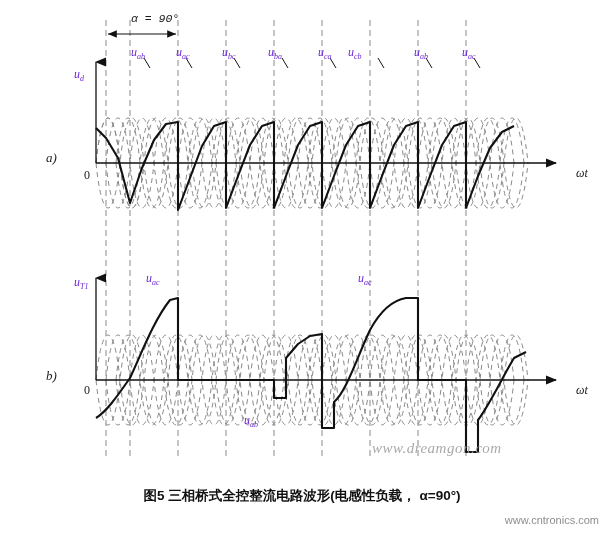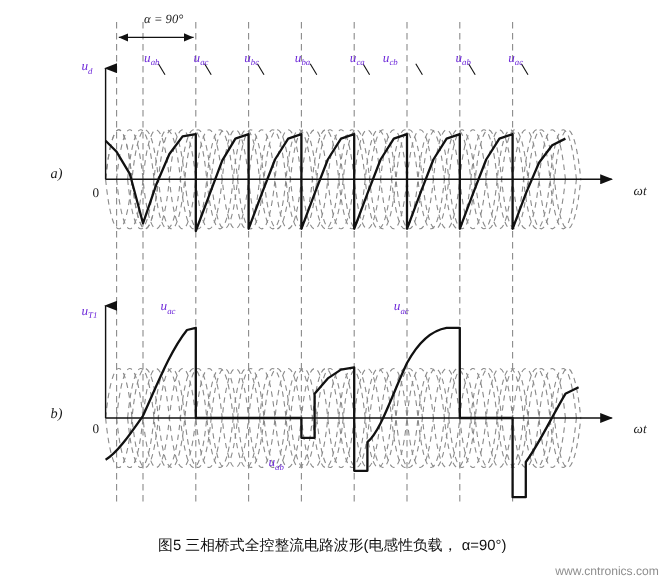--- a/index.html
+++ b/index.html
@@ -22,21 +22,21 @@
     font-family:"Liberation Serif", serif;
     font-style:italic;
     font-size:12px;
     color:#6d28d9;
     white-space:nowrap;
     line-height:1;
   }
   .lbl .sub{font-size:8px;font-style:italic;vertical-align:sub;}
   .alpha-lbl{
     position:absolute;
-    font-family:Liberation Serif, serif;
+    font-family:Liberation Mono, monospace;
     font-size:11.5px;
     font-style:italic;
     white-space:nowrap;
   }
   .panel-lbl{
     position:absolute;
     font-family:"Liberation Serif", serif;
     font-size:13px;
     font-style:italic;
   }
@@ -50,21 +50,21 @@
     font-family:"Liberation Serif", serif;
     font-size:12px;
     font-style:italic;
     margin-left:28px;
   }
   .caption{
     position:absolute;
     left:0;top:487px;width:604px;
     text-align:center;
     font-family:"Liberation Sans", sans-serif;
-    font-weight:normal;
+    font-weight:bold;
     font-size:13.5px;
     color:#111;
   }
   .watermark-1{
     position:absolute;
     left:372px;top:440px;
     font-family:"Liberation Serif", serif;
     font-style:italic;
     font-size:15px;
     color:#9a9a9a;
@@ -195,21 +195,21 @@
                  L466,452
                  L478,452
                  L478,420
                  C490,404 502,378 514,358
                  L526,352"></path>
       </g>
     </svg>
 
     <div class="alpha-lbl" style="left:131px;top:12px;">α = 90°</div>
 
-    <div class="lbl" style="left:74px;top:54px;">
+    <div class="lbl" style="left:74px;top:68px;">
       <span>u</span><span class="sub">d</span>
     </div>
 
     <div class="lbl" style="left:74px;top:276px;">
       <span>u</span><span class="sub">T1</span>
     </div>
 
     <div class="lbl" style="left:131px;top:46px;">
       <span>u</span><span class="sub">ab</span>
     </div>
@@ -247,18 +247,19 @@
 
     <div class="panel-lbl" style="left:46px;top:150px;">a)</div>
     <div class="panel-lbl" style="left:46px;top:368px;">b)</div>
 
     <div class="zero-lbl" style="left:84px;top:168px;">0</div>
     <div class="zero-lbl" style="left:84px;top:383px;">0</div>
 
     <div class="wt-lbl" style="left:548px;top:166px;">ωt</div>
     <div class="wt-lbl" style="left:548px;top:383px;">ωt</div>
 
+    <div class="watermark-1">www.dreamgon.com</div>
   </div>
 
   <div class="caption">图5 三相桥式全控整流电路波形(电感性负载， α=90°)</div>
   <div class="watermark-2">www.cntronics.com</div>
 
 </div>
 
 </body></html>

